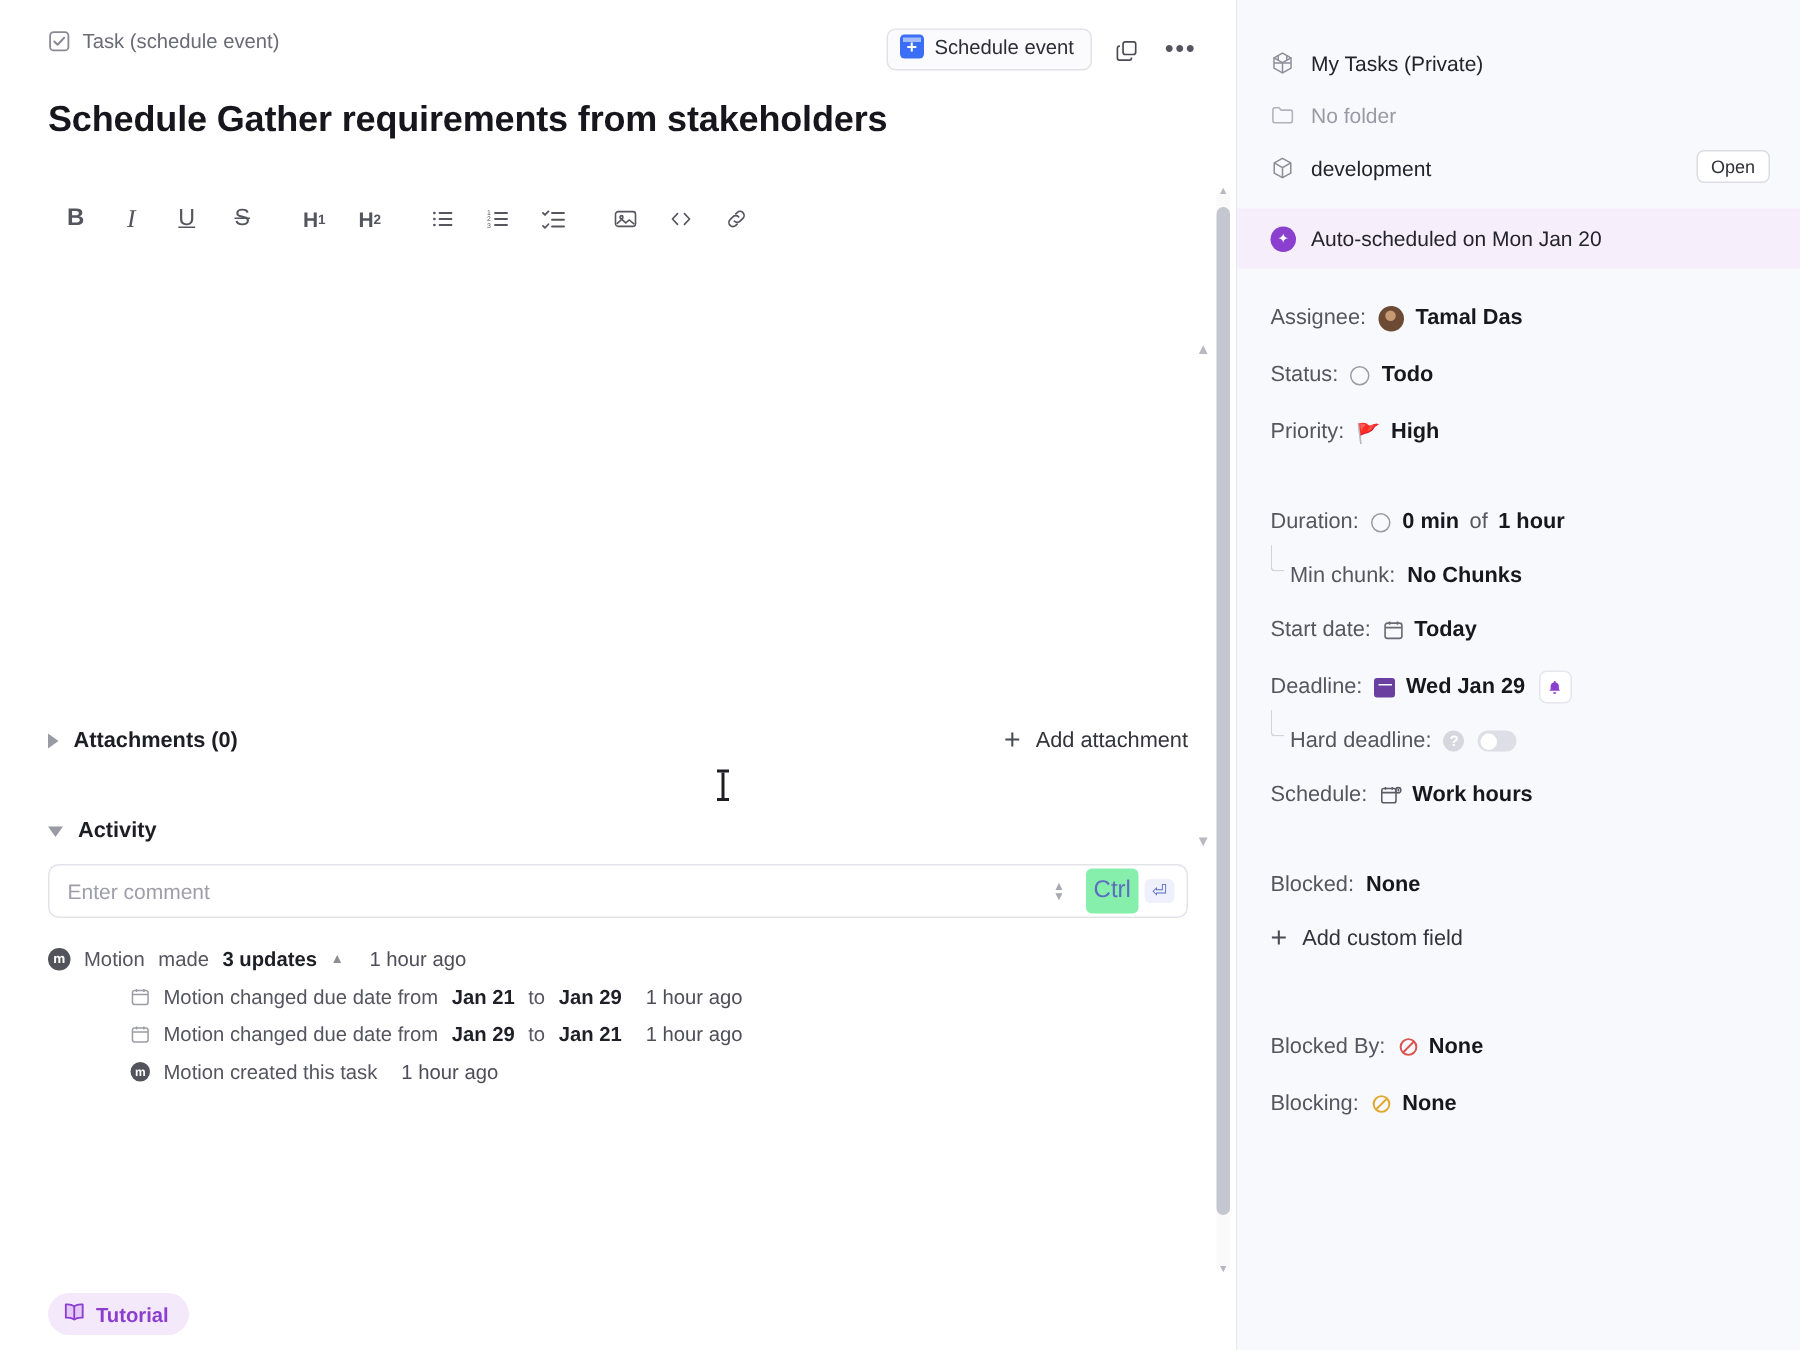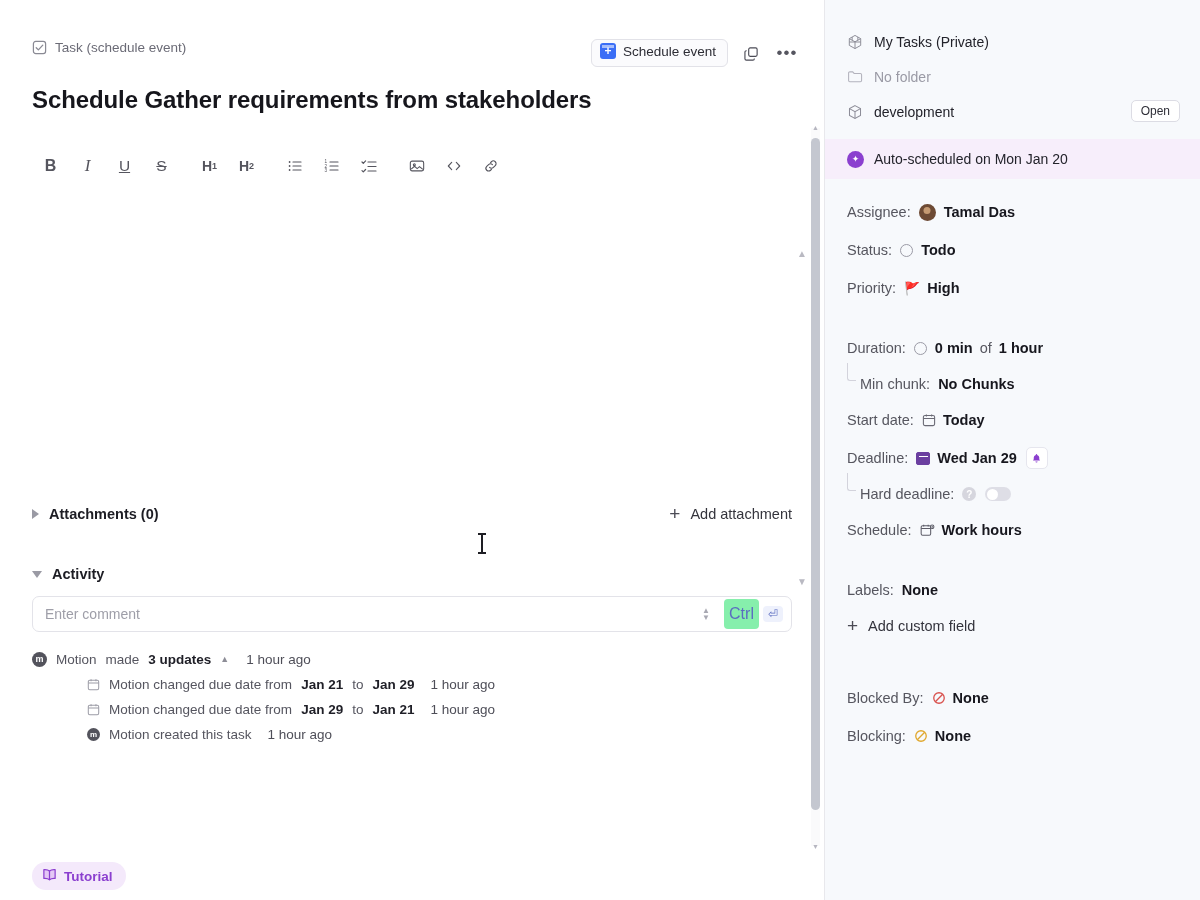--- a/index.html
+++ b/index.html
@@ -24,21 +24,20 @@
     background: #ffffff;
     border-right: 1px solid #e8e8ec;
   }
 
   .topbar {
     position: relative;
     height: 62px;
     padding: 20px 0 0 32px;
     display: flex;
     align-items: flex-start;
-    margin-top: 20px;
   }
   .crumb {
     display: flex; align-items: center; gap: 8px;
     color: #6b6b76; font-size: 13.5px;
   }
   .crumb .ic { display: inline-flex; width: 15px; height: 15px; color: #8a8a94; }
 
   .topbar-actions {
     position: absolute; right: 24px; top: 19px;
     display: flex; align-items: center; gap: 10px;
@@ -627,21 +626,21 @@
             <circle cx="14.6" cy="4.2" r="2.1"></circle>
               <path d="M14.6 3.2v1.1l.7.5"></path>
           </svg>
         </span>
         <span class="val">Work hours</span>
       </div>
 
       <div class="gap-lg"></div>
 
       <div class="f">
-        <span class="lbl">Labels:</span>
+        <span class="lbl">Blocked:</span>
         <span class="val">None</span>
       </div>
 
       <div class="add-cf">
         <span class="plus">+</span>
         <span>Add custom field</span>
       </div>
 
       <div class="gap-lg"></div>
       <div class="gap-md"></div>

